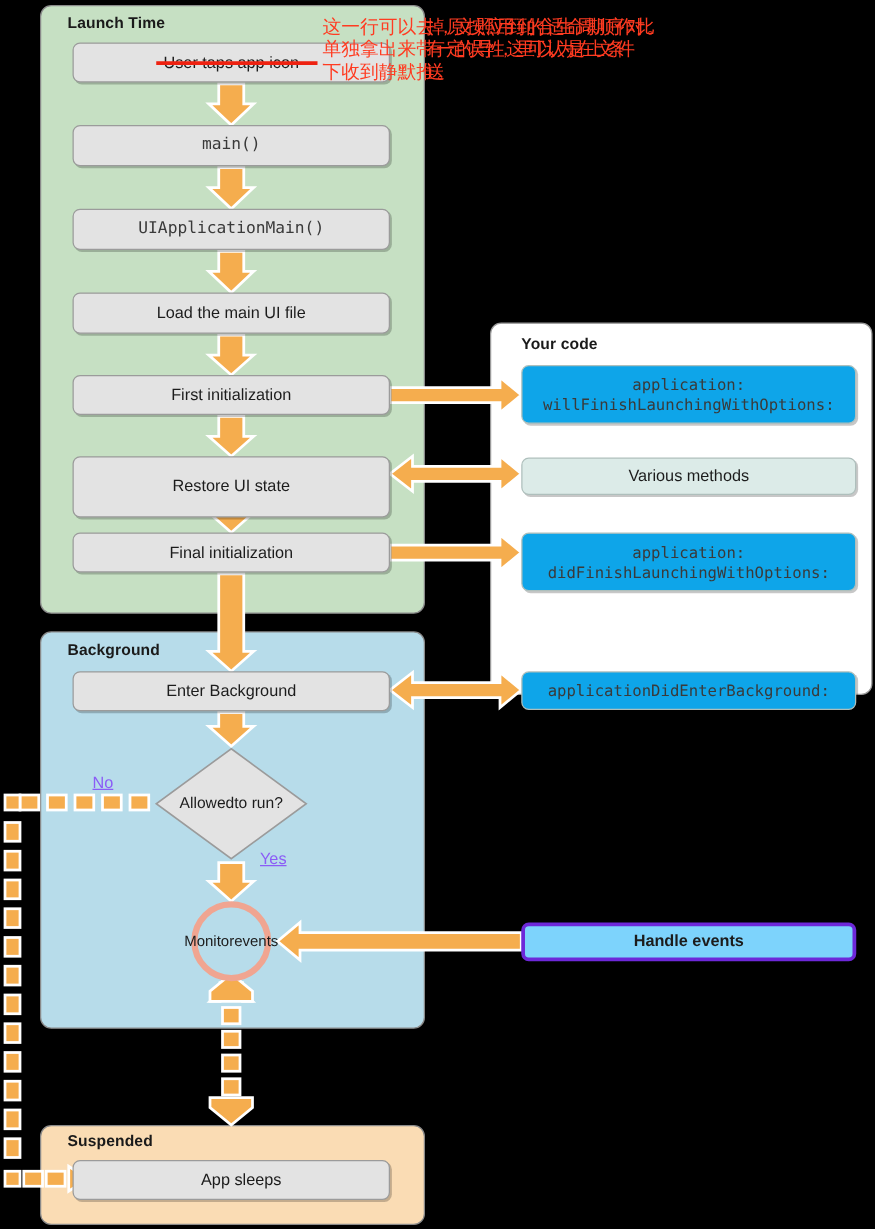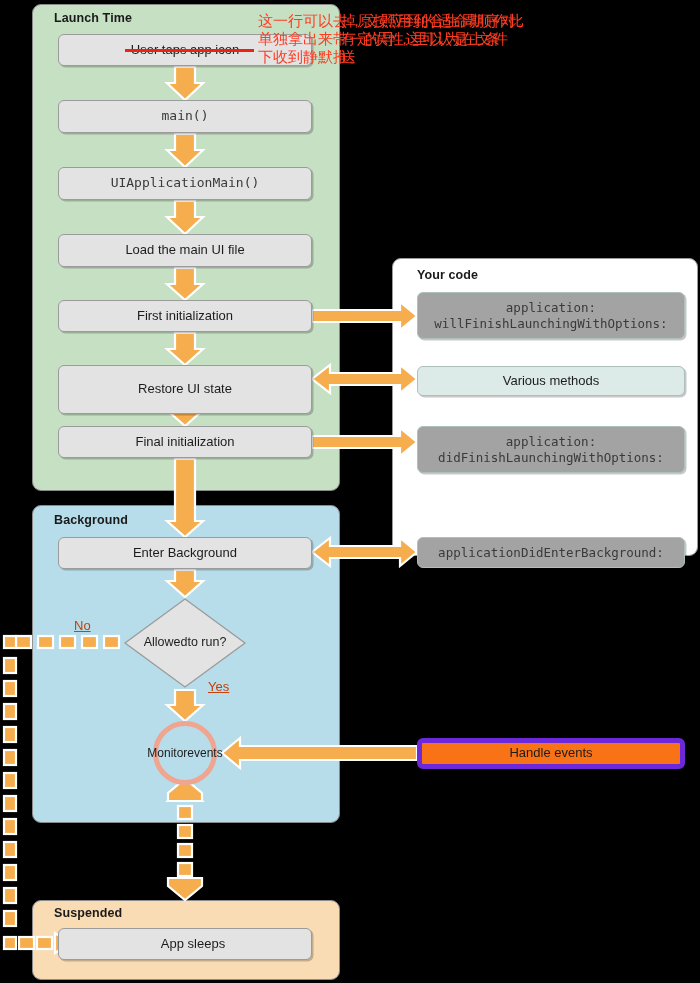--- a/index.html
+++ b/index.html
@@ -38,35 +38,35 @@
     background: #e3e3e3;
     display: flex; align-items: center; justify-content: center;
     text-align: center;
     font-size: 13px;
     color: #1c1c1c;
     box-shadow: 1.5px 1.5px 0 rgba(0,0,0,0.22);
     line-height: 1.25;
   }
   .box.mono { font-family: "DejaVu Sans Mono", monospace; font-size: 13px; color: #3a3a3a; }
   .box.code {
-    background: #a3a3a3;
+    background: #0ea5e9;
     border: 1px solid #aebfbc;
     font-family: "DejaVu Sans Mono", monospace;
     font-size: 12.5px;
     color: #3a3a3a;
     white-space: pre-line;
   }
   .box.code-plain {
     background: #dcebe8;
     border: 1px solid #aebfbc;
     font-family: "Liberation Sans", sans-serif;
     font-size: 13px;
     color: #1c1c1c;
   }
-  .box.salmon { background: #f97316; border: 5px solid #6d28d9; }
+  .box.salmon { background: #7dd3fc; border: 3px solid #6d28d9; font-weight: bold; }
 
   
   #box-tap      { left: 58px;  top: 34px;  width: 254px; height: 32px; }
   #box-main     { left: 58px;  top: 100px; width: 254px; height: 33px; }
   #box-uiappmain{ left: 58px;  top: 167px; width: 254px; height: 33px; }
   #box-loadui   { left: 58px;  top: 234px; width: 254px; height: 33px; }
   #box-firstinit{ left: 58px;  top: 300px; width: 254px; height: 32px; }
   #box-restore  { left: 58px;  top: 365px; width: 254px; height: 49px; }
   #box-finalinit{ left: 58px;  top: 426px; width: 254px; height: 32px; }
   #box-enterbg  { left: 58px;  top: 537px; width: 254px; height: 32px; }
@@ -100,21 +100,21 @@
   #monitor {
     position: absolute; left: 153px; top: 721px;
     width: 64px; height: 64px; border-radius: 50%;
     border: 5px solid #f0a591;
     background: #b7dcea;
     display: flex; flex-direction: row; align-items: center; justify-content: center;
     font-size: 12px; color: #1c1c1c; line-height: 1.22; text-align: center;
   }
 
   
-  .flow-label { position: absolute; font-size: 13px; color: #c2410c; text-decoration: underline; }
+  .flow-label { position: absolute; font-size: 13px; color: #8b5cf6; text-decoration: underline; }
   #label-no  { left: 74px;  top: 618px; }
   #label-yes { left: 208px; top: 679px; }
 
   
   #arrows { position: absolute; left: 0; top: 0; width: 700px; height: 983px; pointer-events: none; }
 
   
   #annotation {
     position: absolute;
     left: 258px; top: 12px;

